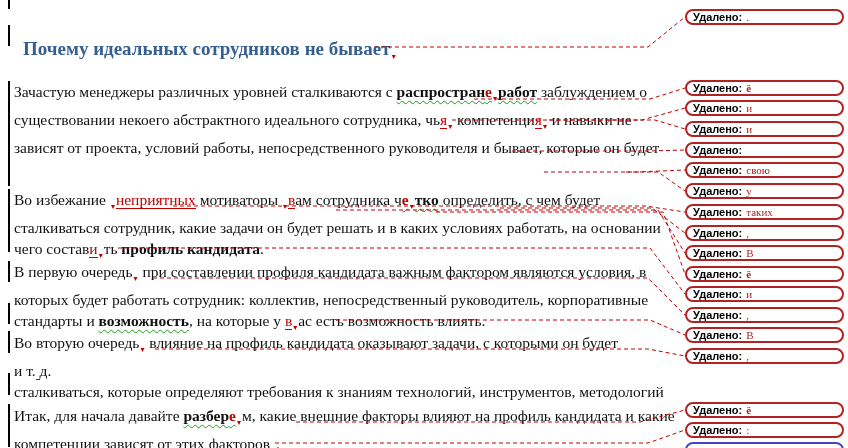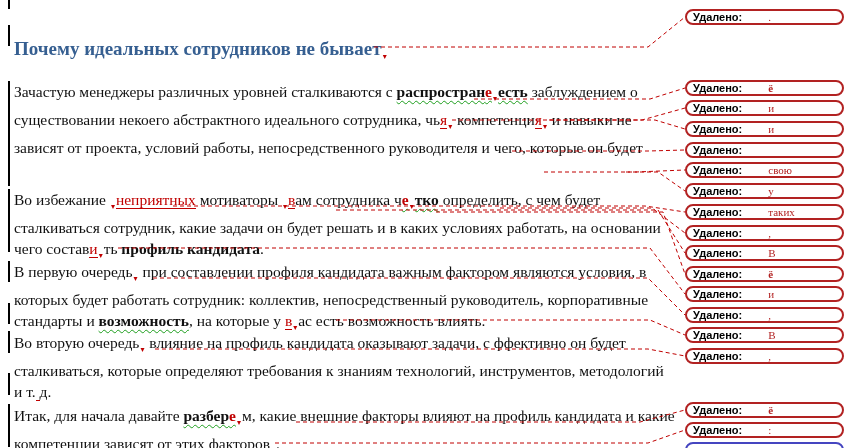--- a/index.html
+++ b/index.html
@@ -2,35 +2,35 @@
 <html><head>
 <meta charset="utf-8">
 <style>
   html,body{margin:0;padding:0;}
   body{width:848px;height:448px;overflow:hidden;position:relative;background:#fff;
        font-family:"Liberation Serif",serif;}
   .page{position:absolute;inset:0;background:#fff;}
   
   .cbar{position:absolute;left:8px;width:2px;background:#000;}
   
-  #heading{position:absolute;left:14px;top:24px;font-weight:bold;font-size:19px;
+  #heading{position:absolute;left:23px;top:24px;font-weight:bold;font-size:19px;
            line-height:24px;color:#365F91;white-space:nowrap;}
   
   .para{position:absolute;left:14px;width:640px;}
   .line{font-size:15.5px;line-height:21px;color:#111;white-space:nowrap;}
   
   .ins{color:#c00000;border-bottom:1px solid #c00000;}
   .wavy{text-decoration:underline wavy #1e9e1e;text-decoration-thickness:1px;text-underline-offset:3px;font-weight:bold;}
   .ins.wavy{border-bottom:none;color:#c00000;}
   .b{font-weight:bold;}
   .mark{color:#c00000;font-size:8px;vertical-align:-4px;margin:0 1px;font-family:"DejaVu Sans",sans-serif;}
   
   .balloon{position:absolute;left:685px;width:159px;height:16px;background:#fff;
            border:2px solid #b22222;border-radius:8px;box-sizing:border-box;
-           display:flex;align-items:center;padding-left:6px;overflow:hidden;gap:22px;}
+           display:flex;align-items:center;padding-left:6px;overflow:hidden;}
   .balloon.blue{border-color:#4545c0;}
   .blabel{font-family:"Liberation Sans",sans-serif;font-weight:bold;font-size:11px;color:#000;
           margin-right:4px;white-space:nowrap;}
   .bcontent{font-size:11px;color:#b22222;white-space:pre;}
   .bcontent.wavy{text-decoration:underline wavy #1e9e1e;text-underline-offset:2px;}
   
   #connectors{position:absolute;inset:0;pointer-events:none;}
 </style>
 </head>
 <body>
@@ -43,38 +43,38 @@
       <div class="cbar" style="top: 189px; height: 63px;"></div>
       <div class="cbar" style="top: 261px; height: 21px;"></div>
       <div class="cbar" style="top: 303px; height: 21px;"></div>
       <div class="cbar" style="top: 331px; height: 22px;"></div>
       <div class="cbar" style="top: 373px; height: 22px;"></div>
       <div class="cbar" style="top: 404px; height: 43px;"></div>
     </div>
   <h1 id="heading"><span class="">Почему идеальных сотрудников не бывает</span><span class="mark">▾</span></h1>
   <div id="textcol">
       <div class="para" style="top: 81px;">
-        <div class="line"><span class="">Зачастую менеджеры различных уровней сталкиваются с </span><span class="wavy">распростран</span><span class="ins wavy">е</span><span class="mark">▾</span><span class="wavy">есть</span><span class=""> заблуждением о</span></div>
+        <div class="line"><span class="">Зачастую менеджеры различных уровней сталкиваются с </span><span class="wavy">распростран</span><span class="ins wavy">е</span><span class="mark">▾</span><span class="wavy">работ</span><span class=""> заблуждением о</span></div>
         <div class="line"><span class="">существовании некоего абстрактного идеального сотрудника, чь</span><span class="ins">я</span><span class="mark">▾</span><span class=""> компетенци</span><span class="ins">я</span><span class="mark">▾</span><span class=""> и навыки не</span></div>
-        <div class="line"><span class="">зависят от проекта, условий работы, непосредственного руководителя и чего, которые он будет</span></div>
+        <div class="line"><span class="">зависят от проекта, условий работы, непосредственного руководителя и бывает, которые он будет</span></div>
       </div>
       <div class="para" style="top: 189px;">
         <div class="line"><span class="">Во избежание </span><span class="mark">▾</span><span class="ins">неприятных</span><span class=""> мотиваторы </span><span class="mark">▾</span><span class="ins">в</span><span class="">ам сотрудника ч</span><span class="ins wavy">е</span><span class="mark">▾</span><span class="wavy">тко</span><span class=""> определить, с чем будет</span></div>
         <div class="line"><span class="">сталкиваться сотрудник, какие задачи он будет решать и в каких условиях работать, на основании</span></div>
         <div class="line"><span class="">чего состав</span><span class="ins">и</span><span class="mark">▾</span><span class="">ть </span><span class="b">профиль кандидата</span><span class="">.</span></div>
       </div>
       <div class="para" style="top: 261px;">
         <div class="line"><span class="">В первую очередь</span><span class="mark">▾</span><span class=""> при составлении профиля кандидата важным фактором являются условия, в</span></div>
         <div class="line"><span class="">которых будет работать сотрудник: коллектив, непосредственный руководитель, корпоративные</span></div>
         <div class="line"><span class="">стандарты и </span><span class="wavy">возможность</span><span class="">, на которые у </span><span class="ins">в</span><span class="mark">▾</span><span class="">ас есть возможность влиять.</span></div>
       </div>
       <div class="para" style="top: 332px;">
-        <div class="line"><span class="">Во вторую очередь</span><span class="mark">▾</span><span class=""> влияние на профиль кандидата оказывают задачи, с ффективно он будет</span></div>
+        <div class="line"><span class="">Во вторую очередь</span><span class="mark">▾</span><span class=""> влияние на профиль кандидата оказывают задачи, с которыми он будет</span></div>
+        <div class="line"><span class="">и т.</span><span class="ins"> </span><span class="">д.</span></div>
         <div class="line"><span class="">сталкиваться, которые определяют требования к знаниям технологий, инструментов, методологий</span></div>
-        <div class="line"><span class="">и т.</span><span class="ins"> </span><span class="">д.</span></div>
       </div>
       <div class="para" style="top: 405px;">
         <div class="line"><span class="">Итак, для начала давайте </span><span class="wavy">разбер</span><span class="ins wavy">е</span><span class="mark">▾</span><span class="">м, какие внешние факторы влияют на профиль кандидата и какие</span></div>
         <div class="line"><span class="">компетенции зависят от этих факторов</span><span class="mark">▾</span><span class="">.</span></div>
       </div>
     </div>
   <svg id="connectors" width="848" height="448">
       <polyline points="374,47 648,47 685,17" fill="none" stroke="#c00000" stroke-width="1" stroke-dasharray="4 3"></polyline>
       <polyline points="474,99 650,99 685,88" fill="none" stroke="#c00000" stroke-width="1" stroke-dasharray="4 3"></polyline>
       <polyline points="452,120 642,120 685,108" fill="none" stroke="#c00000" stroke-width="1" stroke-dasharray="4 3"></polyline>

